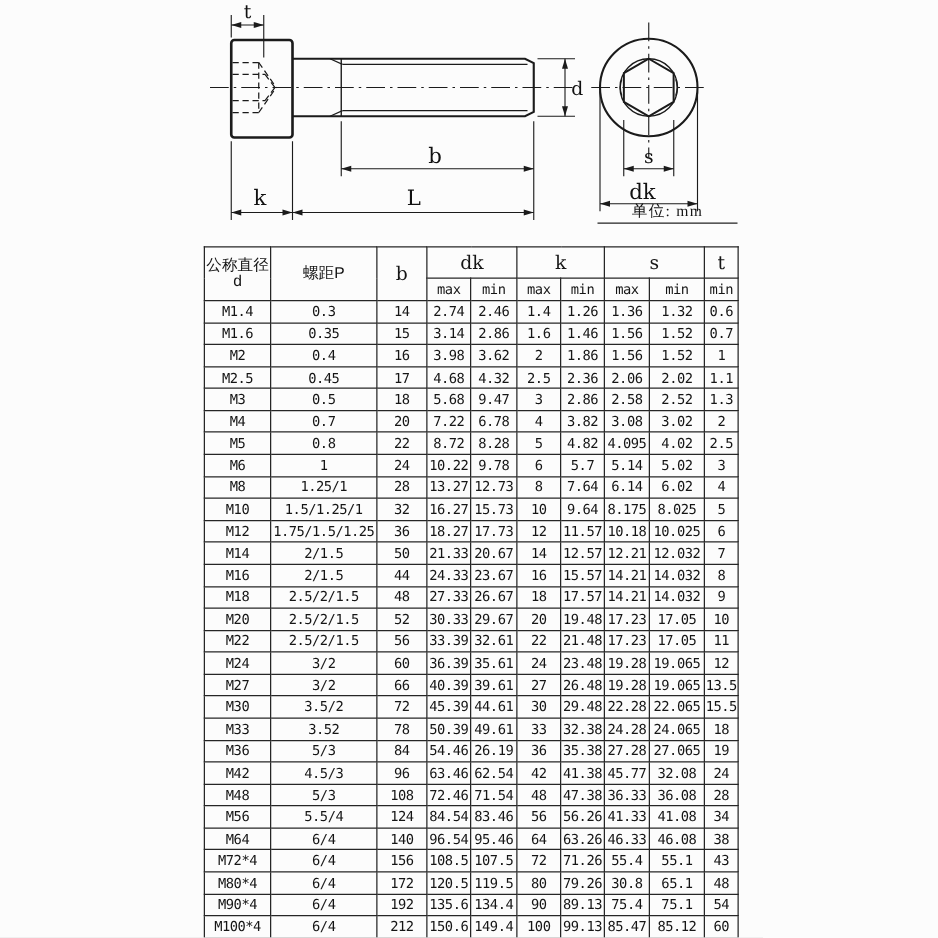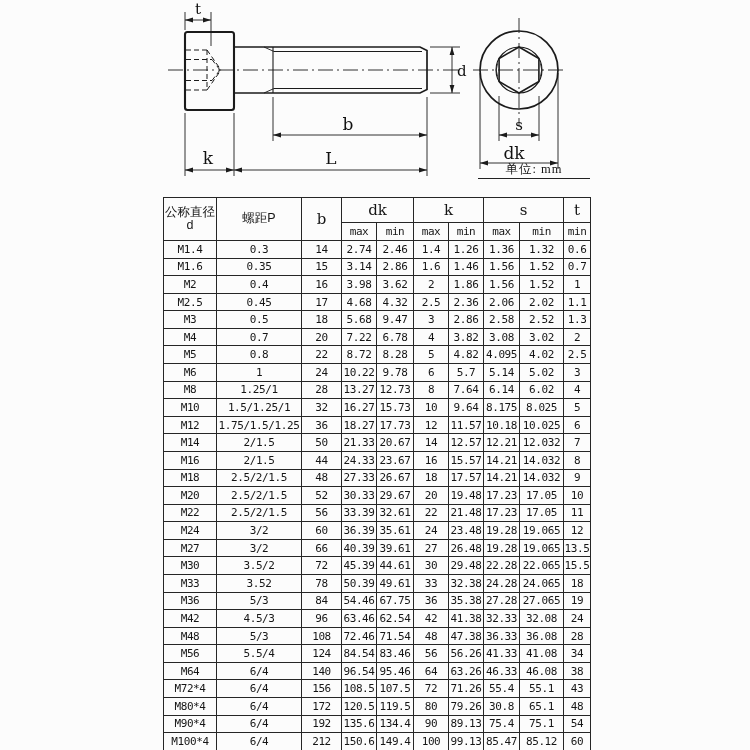--- a/index.html
+++ b/index.html
@@ -401,36 +401,36 @@
             <td>32.38</td>
             <td>24.28</td>
             <td>24.065</td>
             <td>18</td>
           </tr>
           <tr>
             <td>M36</td>
             <td>5/3</td>
             <td>84</td>
             <td>54.46</td>
-            <td>67.75</td>
+            <td>26.19</td>
             <td>36</td>
             <td>35.38</td>
             <td>27.28</td>
             <td>27.065</td>
             <td>19</td>
           </tr>
           <tr>
             <td>M42</td>
             <td>4.5/3</td>
             <td>96</td>
             <td>63.46</td>
             <td>62.54</td>
             <td>42</td>
             <td>41.38</td>
-            <td>32.33</td>
+            <td>45.77</td>
             <td>32.08</td>
             <td>24</td>
           </tr>
           <tr>
             <td>M48</td>
             <td>5/3</td>
             <td>108</td>
             <td>72.46</td>
             <td>71.54</td>
             <td>48</td>

